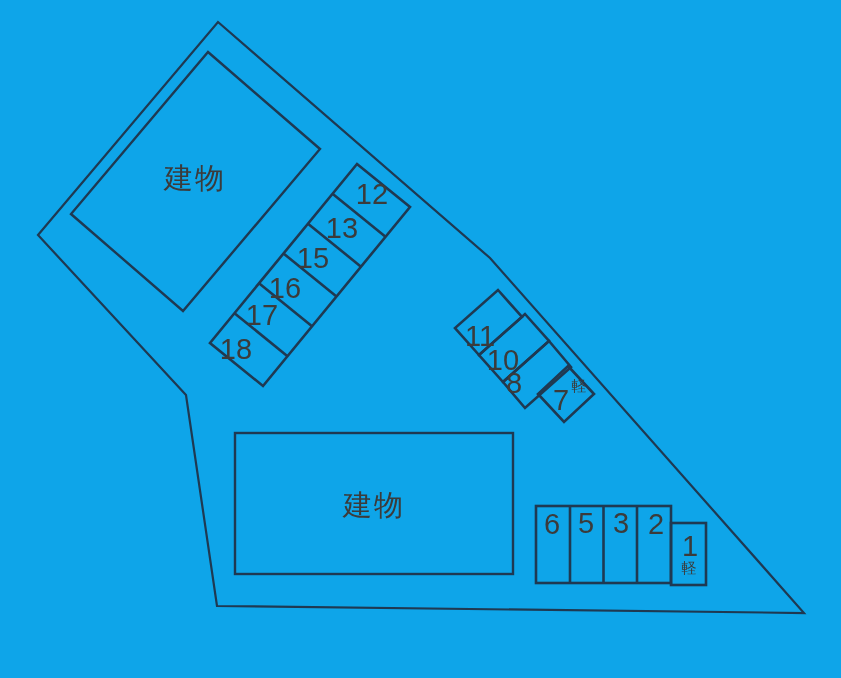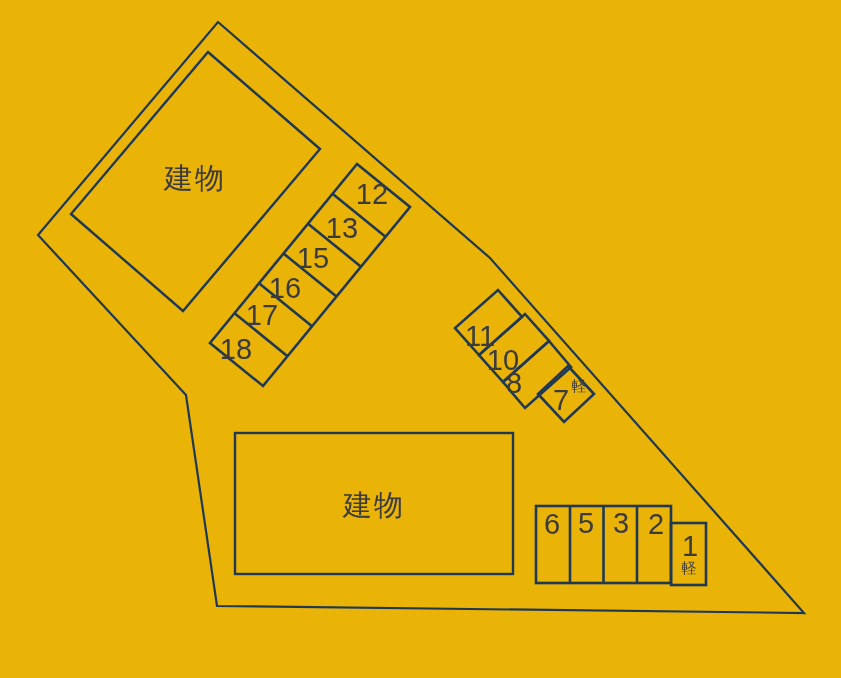--- a/index.html
+++ b/index.html
@@ -4,21 +4,21 @@
 <style>
   html, body {
     margin: 0;
     padding: 0;
     background: #ffffff;
   }
   #canvas {
     position: relative;
     width: 841px;
     height: 678px;
-    background: #eab308;
+    background: #0ea5e9;
     overflow: hidden;
     font-family: "Liberation Sans", "DejaVu Sans", sans-serif;
   }
   svg { display: block; }
   .outline {
     fill: none;
     stroke: #1f3952;
     stroke-width: 2.2;
     stroke-linejoin: miter;
   }

